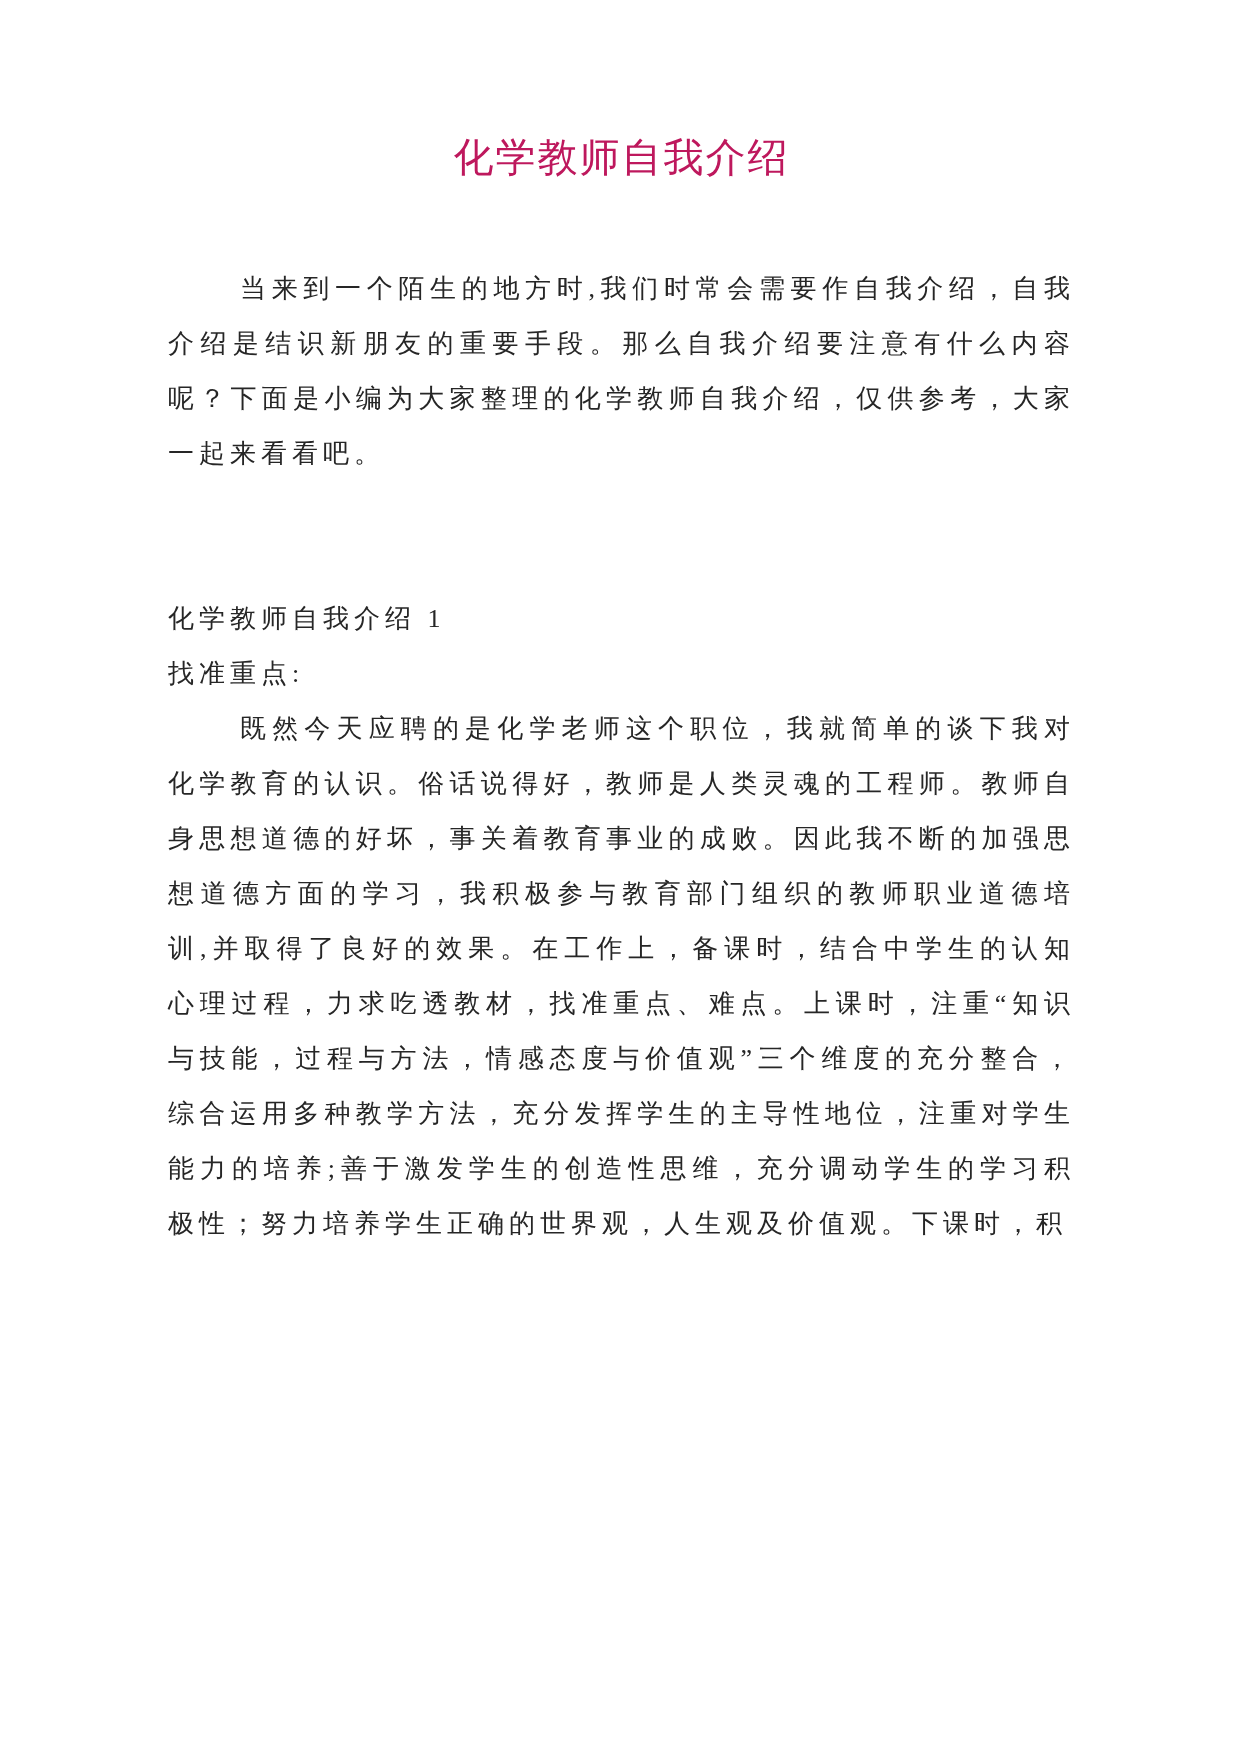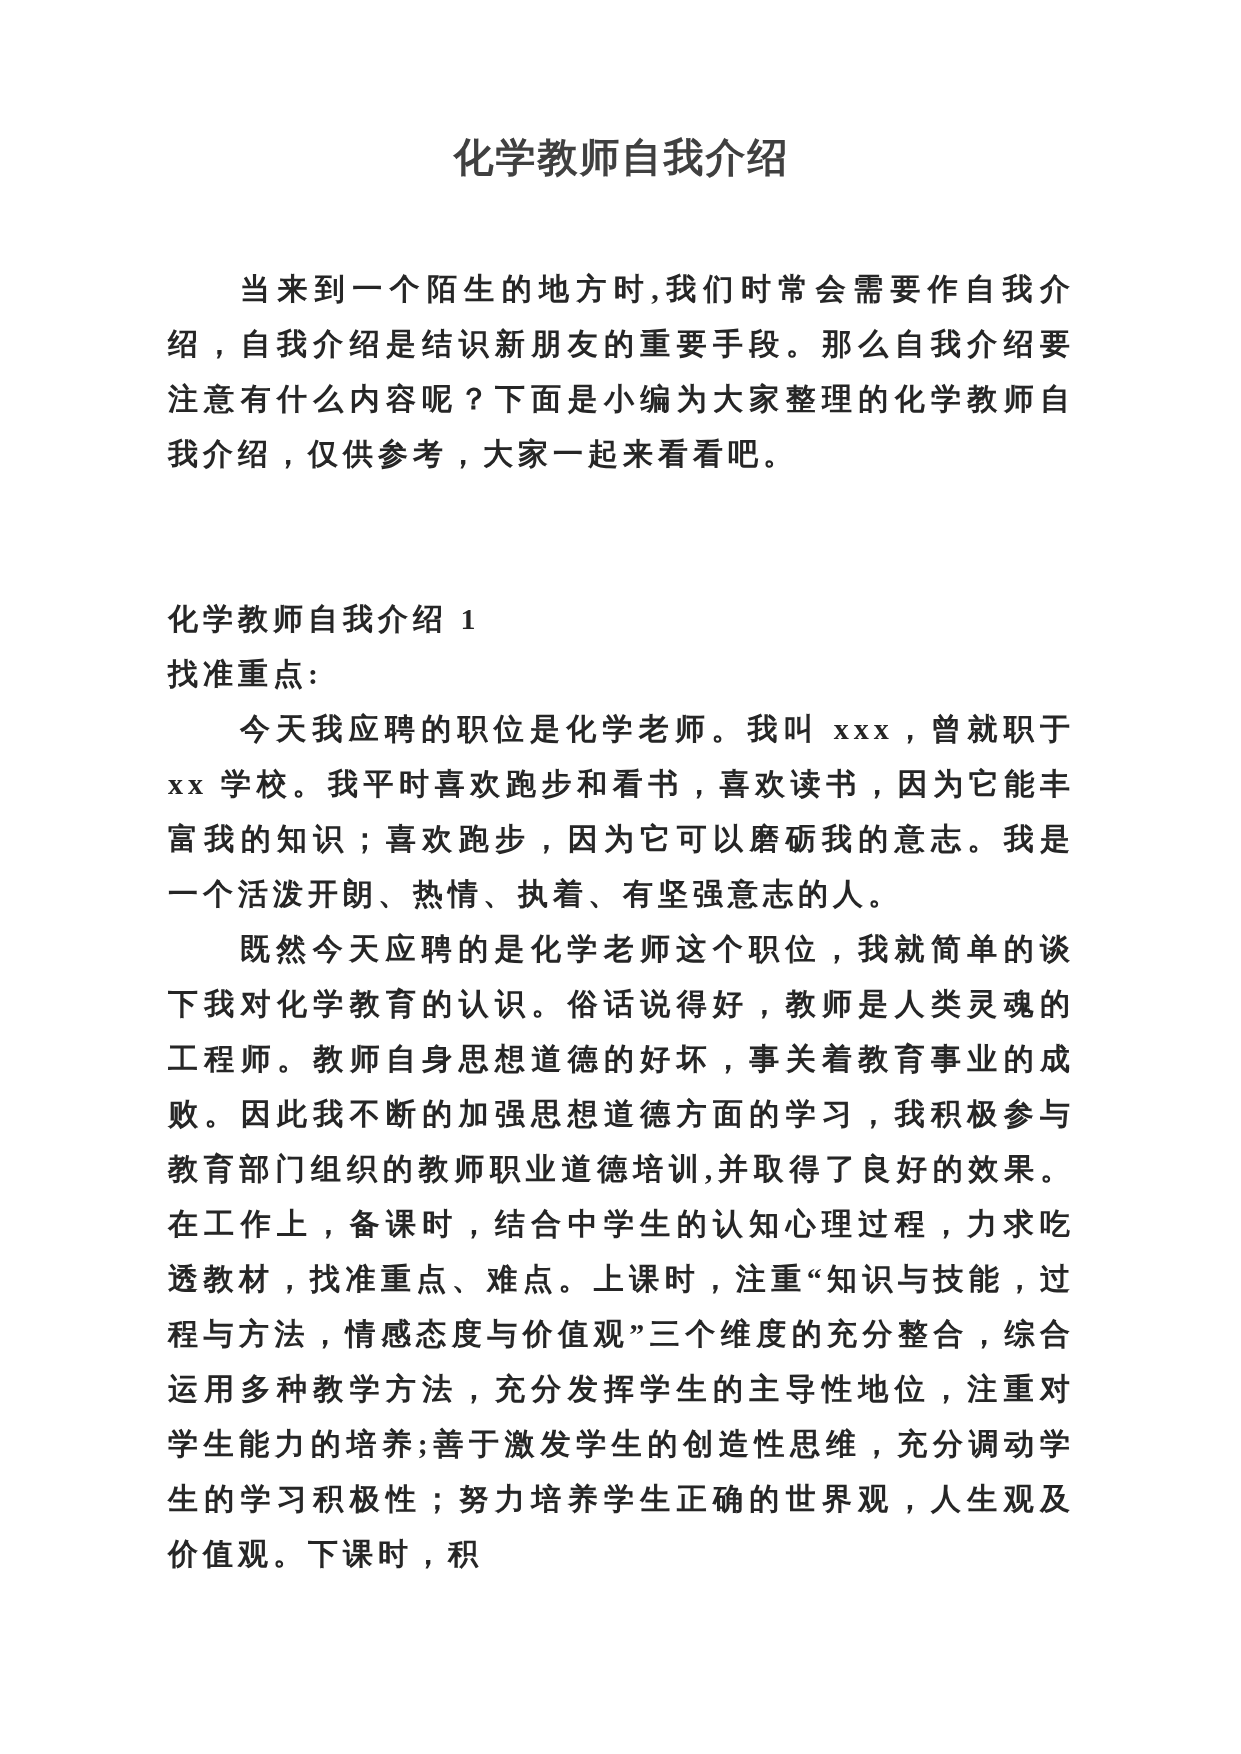--- a/index.html
+++ b/index.html
@@ -17,35 +17,35 @@
     box-sizing: border-box;
     width: 1241px;
     height: 1754px;
     background: #ffffff;
     padding: 128px 166px 0 168px;
   }
   .doc-title {
     margin: 0 0 73px 0;
     font-family: "Liberation Serif", "DejaVu Serif", serif;
     font-size: 40px;
-    font-weight: bold;
+    font-weight: normal;
     line-height: 60px;
     text-align: center;
     letter-spacing: 2px;
-    color: #404040;
+    color: #be185d;
   }
   .para {
     margin: 0;
-    font-size: 30px;
+    font-size: 26px;
     line-height: 55px;
     letter-spacing: 5px;
     color: #262626;
     text-align: justify;
     text-justify: inter-character;
-    font-weight: 700;
+    font-weight: 400;
   }
   .para.indent {
     text-indent: 72px;
   }
   .blank-gap {
     height: 110px;
   }
 </style>
 </head>
 <body>
@@ -55,17 +55,16 @@
   <h1 class="doc-title">化学教师自我介绍</h1>
 
   <p class="para indent">当来到一个陌生的地方时,我们时常会需要作自我介绍，自我介绍是结识新朋友的重要手段。那么自我介绍要注意有什么内容呢？下面是小编为大家整理的化学教师自我介绍，仅供参考，大家一起来看看吧。</p>
 
   <div class="blank-gap"></div>
 
   <p class="para">化学教师自我介绍 1</p>
 
   <p class="para">找准重点:</p>
 
-  <p class="para indent">今天我应聘的职位是化学老师。我叫 xxx，曾就职于 xx 学校。我平时喜欢跑步和看书，喜欢读书，因为它能丰富我的知识；喜欢跑步，因为它可以磨砺我的意志。我是一个活泼开朗、热情、执着、有坚强意志的人。</p>
 
   <p class="para indent">既然今天应聘的是化学老师这个职位，我就简单的谈下我对化学教育的认识。俗话说得好，教师是人类灵魂的工程师。教师自身思想道德的好坏，事关着教育事业的成败。因此我不断的加强思想道德方面的学习，我积极参与教育部门组织的教师职业道德培训,并取得了良好的效果。在工作上，备课时，结合中学生的认知心理过程，力求吃透教材，找准重点、难点。上课时，注重“知识与技能，过程与方法，情感态度与价值观”三个维度的充分整合，综合运用多种教学方法，充分发挥学生的主导性地位，注重对学生能力的培养;善于激发学生的创造性思维，充分调动学生的学习积极性；努力培养学生正确的世界观，人生观及价值观。下课时，积</p>
 
 </div>
 
 </body></html>

